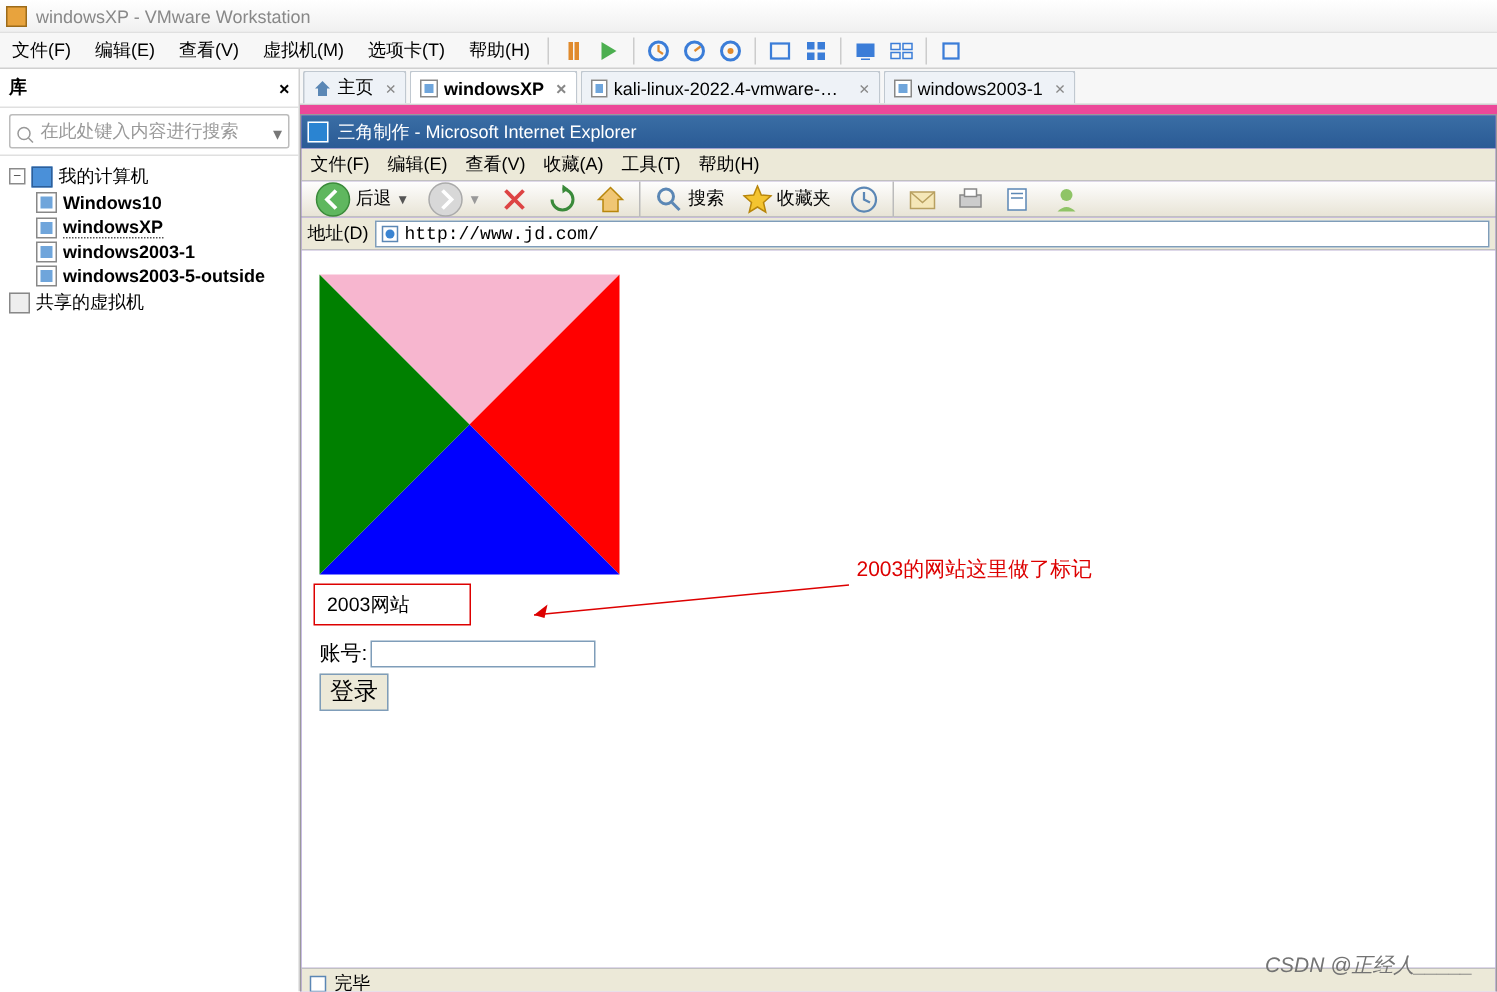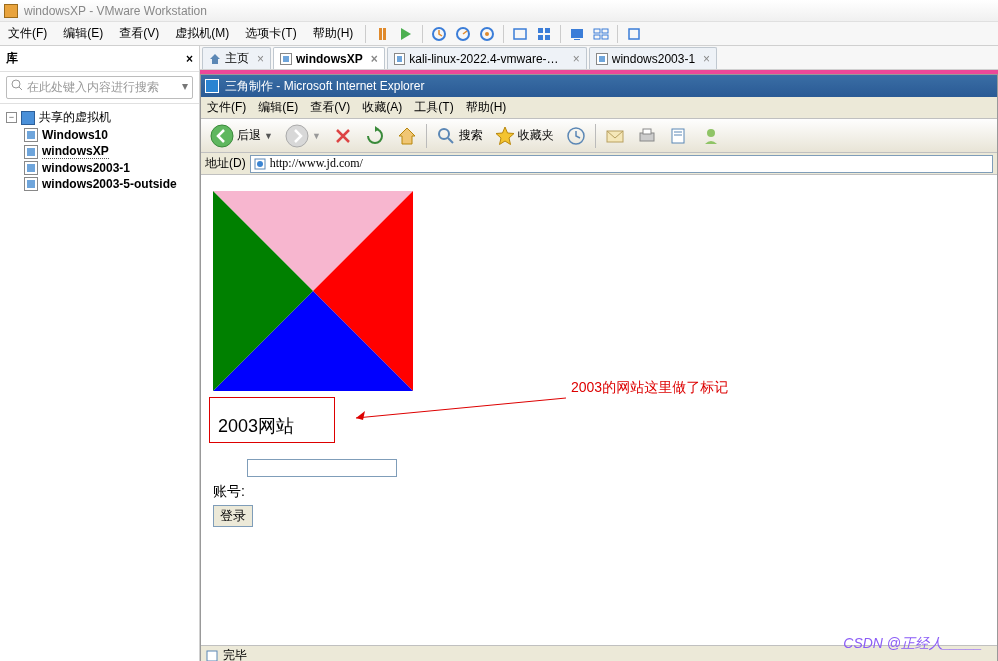--- a/index.html
+++ b/index.html
@@ -13,76 +13,76 @@
 .menu-sep { width:1px; height:18px; background:#ccc; margin:0 4px;}
 .tool-icon { width:20px; height:20px; display:flex; align-items:center; justify-content:center; margin:0 2px; border:1px solid transparent; border-radius:2px;}
 .tool-icon svg{display:block;}
 
 .main { display: flex; height: calc(661px - 46px); }
 
 .sidebar { width: 200px; border-right: 1px solid #d0d0d0; display:flex; flex-direction:column;}
 .side-hdr { display:flex; align-items:center; justify-content:space-between; padding:4px 6px; font-weight:bold; border-bottom:1px solid #e0e0e0;}
 .side-close{cursor:default; font-family:Arial;}
 .search-wrap{padding:4px 6px; border-bottom:1px solid #e0e0e0;}
-.search-in{display:flex;align-items:flex-start;border:1px solid #bcbcbc;border-radius:2px;background:#fff;padding:2px 4px;gap:4px;color:#999;}
+.search-in{display:flex;align-items:flex-end;border:1px solid #bcbcbc;border-radius:2px;background:#fff;padding:2px 4px;gap:4px;color:#999;}
 .search-in svg{flex:0 0 auto;}
 .tree{padding:4px 2px; overflow:hidden;}
 .tree-item{display:flex;align-items:center;gap:4px;white-space:nowrap;padding:1px 0 1px 0;}
 .tree-item.selected{background:transparent;}
 .tree-item.selected .lbl{border-bottom:1px dotted #555;}
 .tind0{padding-left:4px;} .tind1{padding-left:22px;font-weight:bold;}
 .twisty{width:11px;height:11px;border:1px solid #8b8b8b;display:inline-flex;align-items:center;justify-content:center;font-size:9px;line-height:9px;color:#555;background:#fff;}
 .node-icon{width:14px;height:14px;display:inline-block;}
 .ni-monitor{background:#4a90d9;border:1px solid #2d5f99;}
 .ni-vm{background:#fff;border:1px solid #888;position:relative;}
 .ni-vm::after{content:"";position:absolute;inset:2px;background:#6fa5db;}
 .ni-share{background:#eee;border:1px solid #888;}
 
 .content{flex:1; display:flex; flex-direction:column; position:relative;}
 .tabs-row{height:24px;display:flex;align-items:flex-end;background:#f7f7f7;border-bottom:1px solid #d0d0d0;padding-left:2px;gap:2px;}
 .tab{display:flex;align-items:center;gap:4px;height:22px;padding:0 6px;border:1px solid #c0c8d0;border-bottom:none;background:#eef2f7;border-radius:2px 2px 0 0;max-width:200px;}
 .tab.active{background:#fff;font-weight:bold;}
 .tab .tlabel{white-space:nowrap;overflow:hidden;text-overflow:ellipsis;}
 .tab .tclose{color:#888;font-family:Arial;margin-left:4px;}
 
-.vm-area{flex:1;background:#8b5cf6;position:relative;border-top:4px solid #ec4899;}
+.vm-area{flex:1;background:#8b5cf6;position:relative;border-top:6px solid #ec4899;}
 
 .ie-window{position:absolute;left:0;top:0;right:0;bottom:-5px;border:1px solid #999;display:flex;flex-direction:column;}
 .ie-title{height:22px;background:linear-gradient(#3a6ea5,#2a5a95);color:#fff;display:flex;align-items:center;padding:0 4px;gap:6px;font-family:SimSun,monospace;}
 .ie-title .ie-icon{width:14px;height:14px;background:#2a84d2;border:1px solid #fff;}
 .ie-menubar{height:22px;background:#ece9d8;display:flex;align-items:center;border-bottom:1px solid #c0c0c0;}
 .ie-menu-item{padding:0 6px;height:100%;display:flex;align-items:center;}
-.ie-toolbar{height:34px;background:linear-gradient(#fefefe,#e8e4d6);display:flex;align-items:center;padding:0 4px;gap:2px;border-bottom:1px solid #c0c0c0;}
+.ie-toolbar{height:24px;background:linear-gradient(#fefefe,#e8e4d6);display:flex;align-items:center;padding:0 4px;gap:2px;border-bottom:1px solid #c0c0c0;}
 .ie-btn{display:flex;align-items:center;gap:3px;padding:2px 4px;border:1px solid transparent;border-radius:3px;}
 .ie-lbl{font-size:12px;}
 .ie-sep{width:1px;height:24px;background:#bbb;margin:0 2px;}
 .ie-addr{height:22px;background:#ece9d8;display:flex;align-items:center;padding:0 4px;gap:4px;border-bottom:1px solid #c0c0c0;}
 .ie-addr-label{white-space:nowrap;}
 .ie-addr-box{flex:1;background:#fff;border:1px solid #7f9db9;height:18px;display:flex;align-items:center;padding:0 2px;gap:3px;font-family:Tahoma,Arial;}
 .ie-page{flex:1;background:#fff;position:relative;overflow:hidden;}
 
 .triangle-art{position:absolute;left:12px;top:16px;width:200px;height:200px;}
 .tri{position:absolute;width:0;height:0;}
 .tri-top{left:0;top:0;border-left:100px solid transparent;border-right:100px solid transparent;border-top:100px solid #f7b6cf;}
 .tri-right{right:0;top:0;border-top:100px solid transparent;border-bottom:100px solid transparent;border-right:100px solid #ff0000;}
 .tri-bot{left:0;bottom:0;border-left:100px solid transparent;border-right:100px solid transparent;border-bottom:100px solid #0000ff;}
 .tri-left{left:0;top:0;border-top:100px solid transparent;border-bottom:100px solid transparent;border-left:100px solid #008000;}
 
-.site-label{position:absolute;left:8px;top:222px;border:1px solid #d00;padding:16px 40px 4px 8px;font-size:18px;}
+.site-label{position:absolute;left:8px;top:222px;border:1px solid #d00;padding:4px 40px 4px 8px;font-size:13px;}
 .login-form{position:absolute;left:12px;top:260px;}
 .login-form .row{display:flex;align-items:center;margin-bottom:4px;gap:2px;}
-.login-form label{font-size:14px;margin-top:48px;}
+.login-form label{font-size:14px;}
 .login-form input[type=text],.login-form input[type=password]{border:1px solid #7f9db9;height:18px;width:150px;background:#fff;}
-.login-form button{border:1px solid #7f9db9;background:#ece9d8;padding:1px 6px;font-size:13px;}
+.login-form button{border:1px solid #7f9db9;background:#ece9d8;padding:1px 6px;font-size:16px;}
 
 .annotation{position:absolute;left:370px;top:204px;color:#d00;font-size:14px;font-weight:normal;}
 .arrow-svg{position:absolute;left:140px;top:218px;pointer-events:none;}
 
 .ie-status{height:20px;background:#ece9d8;border-top:1px solid #c0c0c0;display:flex;align-items:center;padding:0 4px;gap:4px;}
-.watermark{position:absolute;right:16px;bottom:8px;color:#8b5cf6;font-size:14px;font-style:italic;pointer-events:none;}
+.watermark{position:absolute;right:16px;bottom:8px;color:#737373;font-size:14px;font-style:italic;pointer-events:none;}
 
 .pause-btn{display:flex;gap:1px;}
 .pause-btn span{width:3px;height:12px;background:#e08a2c;}
 .play-btn{width:0;height:0;border-left:10px solid #4caf50;border-top:6px solid transparent;border-bottom:6px solid transparent;}
 </style>
 </head>
 <body>
 
 <div class="titlebar">
   <span class="app-icon"></span>
@@ -176,37 +176,41 @@
             <line x1="8" y1="8" x2="11" y2="11" stroke="#999"></line>
           </svg>
         <span>在此处键入内容进行搜索</span>
         <span style="margin-left:auto;color:#777">▾</span>
       </div>
     </div>
     <div class="tree">
       <div class="tree-item tind0">
           <span class="twisty">−</span>
           <span class="node-icon ni-monitor"></span>
-          <span class="lbl">共享的虚拟机</span>
+          <span class="lbl">我的计算机</span>
         </div>
       <div class="tree-item tind1">
           <span class="node-icon ni-vm"></span>
           <span class="lbl">Windows10</span>
         </div>
       <div class="tree-item tind1 selected">
           <span class="node-icon ni-vm"></span>
           <span class="lbl">windowsXP</span>
         </div>
       <div class="tree-item tind1">
           <span class="node-icon ni-vm"></span>
           <span class="lbl">windows2003-1</span>
         </div>
       <div class="tree-item tind1">
           <span class="node-icon ni-vm"></span>
           <span class="lbl">windows2003-5-outside</span>
+        </div>
+      <div class="tree-item tind0">
+          <span class="node-icon ni-share"></span>
+          <span class="lbl">共享的虚拟机</span>
         </div>
     </div>
   </div>
 
   <div class="content">
     <div class="tabs-row">
       <div class="tab">
         <svg width="12" height="12">
             <path d="M6 1 L11 6 L9 6 L9 11 L3 11 L3 6 L1 6 Z" fill="#5b87b5"></path>
           </svg>
@@ -324,21 +328,21 @@
               </svg>
             </div>
         </div>
         <div class="ie-addr">
           <span class="ie-addr-label">地址(D)</span>
           <div class="ie-addr-box">
             <svg width="14" height="14">
                 <rect x="2" y="2" width="10" height="10" fill="#fff" stroke="#5b87b5"></rect>
                 <circle cx="7" cy="7" r="3" fill="#3a84d2"></circle>
               </svg>
-            <span style="font-family:Liberation Serif, serif;">http://www.jd.com/</span>
+            <span style="font-family:Liberation Mono, monospace;">http://www.jd.com/</span>
           </div>
         </div>
 
         <div class="ie-page">
           <div class="triangle-art">
             <div class="tri tri-top"></div>
             <div class="tri tri-right"></div>
             <div class="tri tri-bot"></div>
             <div class="tri tri-left"></div>
           </div>

